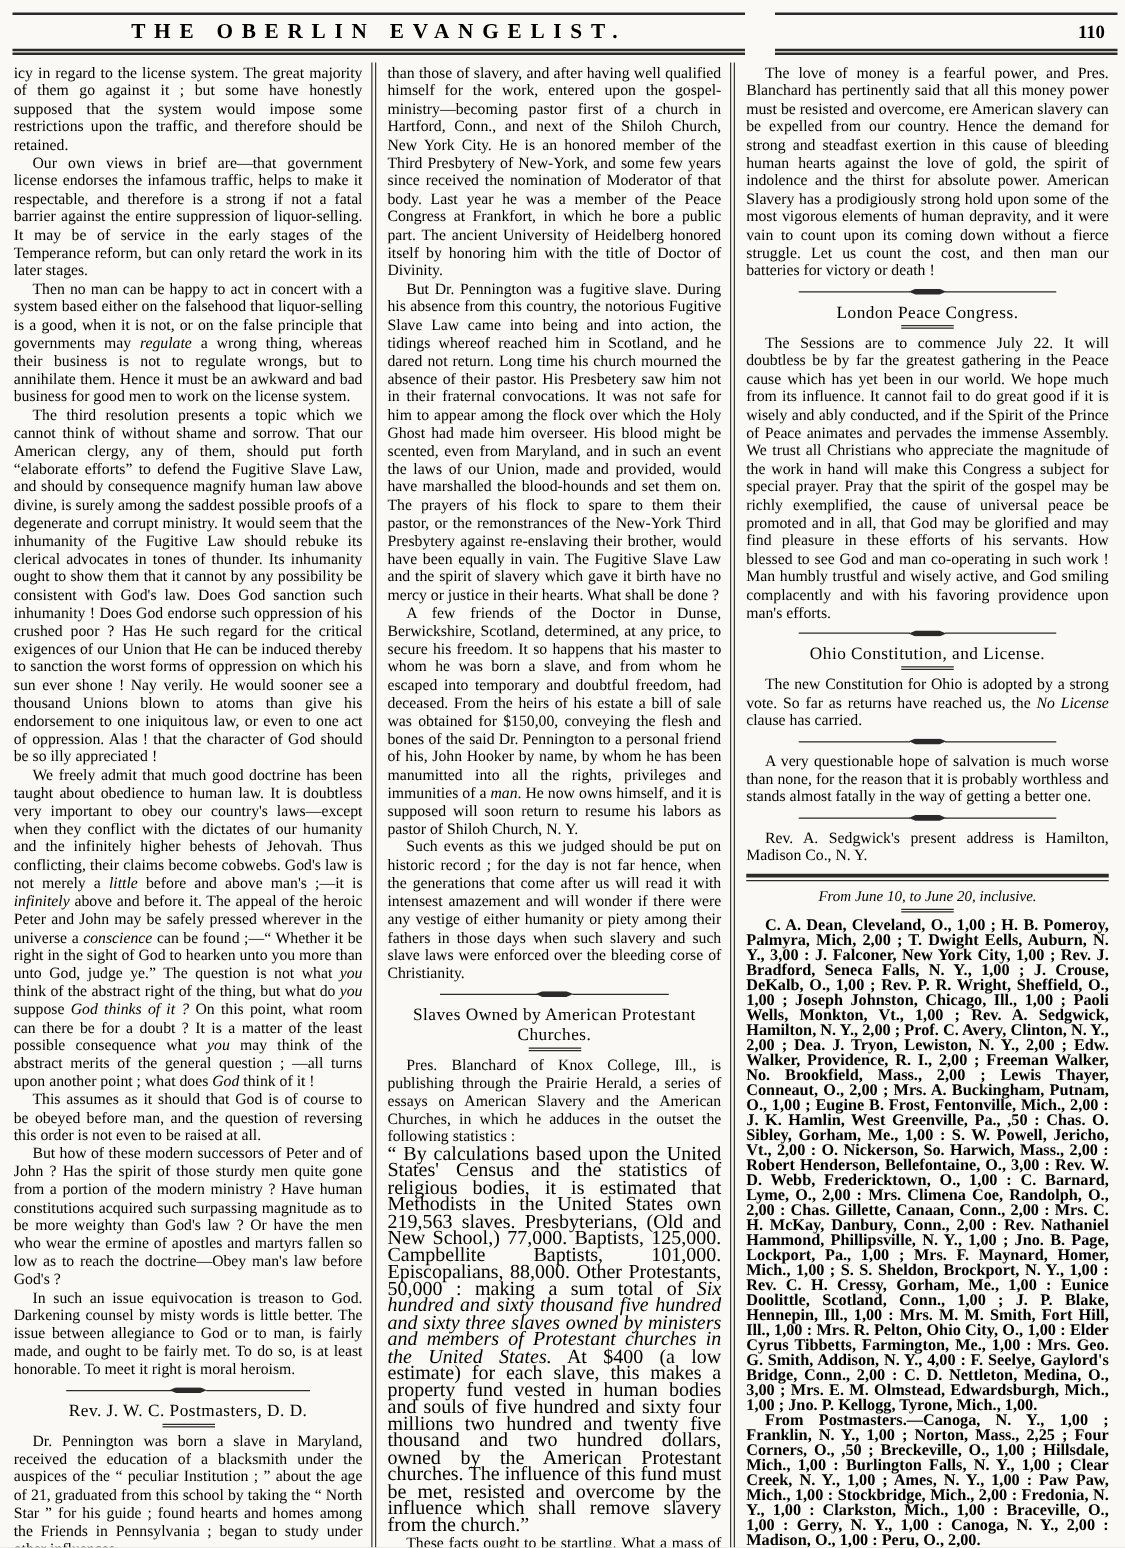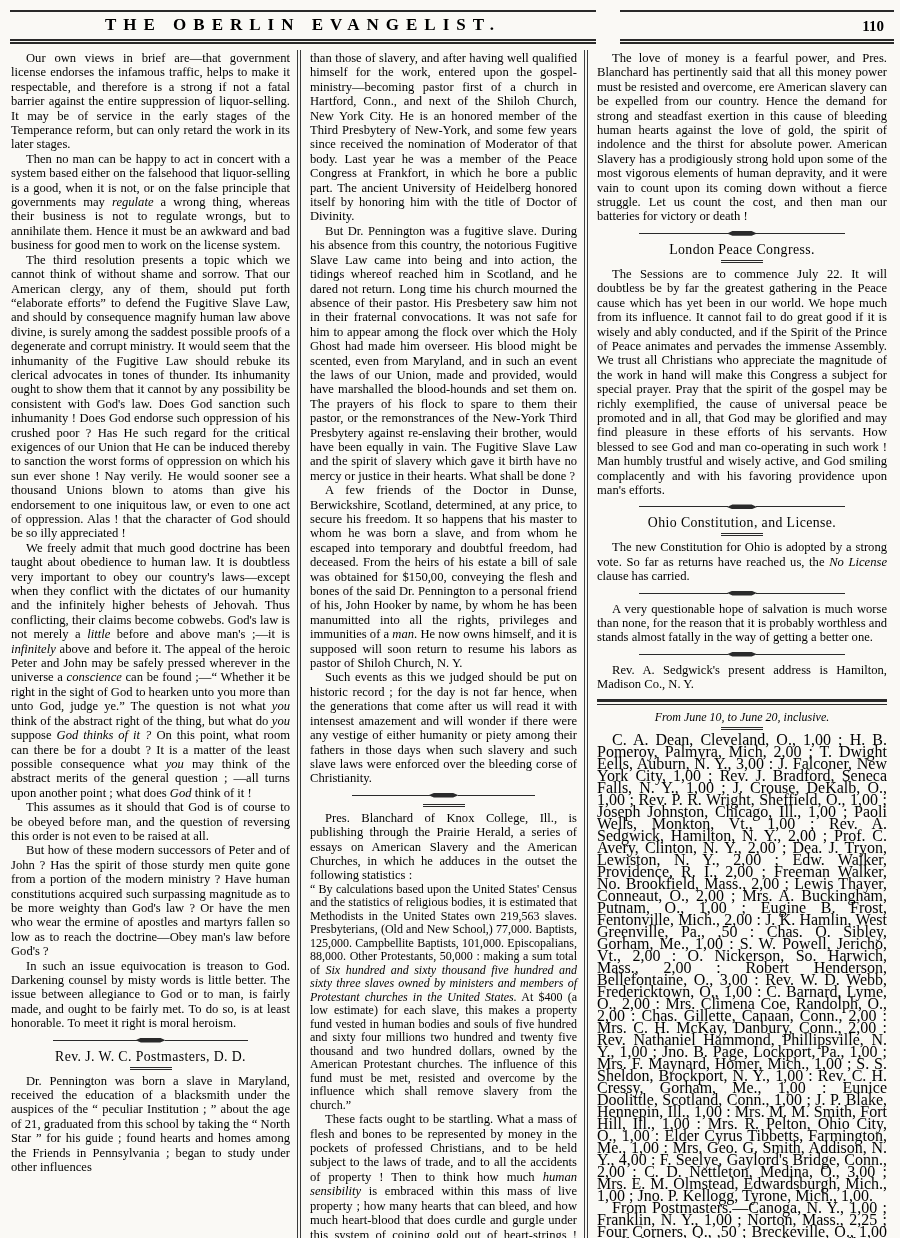--- a/index.html
+++ b/index.html
@@ -21,22 +21,22 @@
     font-size:15px;font-weight:bold;
   }
   
   .columns{display:flex;padding:6px 6px 0 10px;align-items:stretch;}
   .col{width:287px;box-sizing:border-box;padding:1px 7px 0 1px;}
   .col + .col{border-left:4px double #3a3a3a;padding-left:9px;}
   .col:last-child{flex:1;}
   
   .para{margin:0;font-size:12.6px;line-height:14.4px;text-align:justify;text-indent:15px;}
   .para.noindent{text-indent:0;}
-  .para.small{font-size:12px;line-height:13.5px;}
-  .para.xsmall{font-size:16px;line-height:12px;}
+  .para.small{font-size:16px;line-height:13.5px;}
+  .para.xsmall{font-size:13px;line-height:12px;font-weight:bold;}
   .article-heading{
     font-size:13.8px;font-weight:normal;text-align:center;
     margin:4px 0 1px;letter-spacing:0.4px;
   }
   .display-heading{font-size:20px;font-weight:bold;text-align:center;margin:6px 0 2px;letter-spacing:0.5px;}
   .subheading{font-size:12px;font-weight:normal;font-style:italic;text-align:center;margin:1px 0 2px;}
   .divider{display:flex;align-items:center;margin:7px 42px 6px;}
   .divider::before,.divider::after{content:"";flex:1;border-top:1.5px solid #2a2a2a;}
   .ornament{
     width:30px;height:5px;background:#2a2a2a;margin:0 -1px;flex:0 0 auto;
@@ -53,20 +53,21 @@
   <header class="masthead">
     <div class="mast-left">
       <div class="mast-title">THE OBERLIN EVANGELIST.</div>
     </div>
     <div class="mast-right">
       <span>110</span>
     </div>
   </header>
   <main class="columns">
     <section class="col">
+        <p class="para noindent">icy in regard to the license system.  The great majority of them go against it ; but some have honestly supposed that the system would impose some restrictions upon the traffic, and therefore should be retained.</p>
         <p class="para">Our own views in brief are—that government license endorses the infamous traffic, helps to make it respectable, and therefore is a strong if not a fatal barrier against the entire suppression of liquor-selling.  It may be of service in the early stages of the Temperance reform, but can only retard the work in its later stages.</p>
         <p class="para">Then no man can be happy to act in concert with a system based either on the falsehood that liquor-selling is a good, when it is not, or on the false principle that governments may <i>regulate</i> a wrong thing, whereas their business is not to regulate wrongs, but to annihilate them.  Hence it must be an awkward and bad business for good men to work on the license system.</p>
         <p class="para">The third resolution presents a topic which we cannot think of without shame and sorrow.  That our American clergy, any of them, should put forth “elaborate efforts” to defend the Fugitive Slave Law, and should by consequence magnify human law above divine, is surely among the saddest possible proofs of a degenerate and corrupt ministry.  It would seem that the inhumanity of the Fugitive Law should rebuke its clerical advocates in tones of thunder.  Its inhumanity ought to show them that it cannot by any possibility be consistent with God's law.  Does God sanction such inhumanity !  Does God endorse such oppression of his crushed poor ?  Has He such regard for the critical exigences of our Union that He can be induced thereby to sanction the worst forms of oppression on which his sun ever shone !  Nay verily.  He would sooner see a thousand Unions blown to atoms than give his endorsement to one iniquitous law, or even to one act of oppression.  Alas ! that the character of God should be so illy appreciated !</p>
         <p class="para">We freely admit that much good doctrine has been taught about obedience to human law.  It is doubtless very important to obey our country's laws—except when they conflict with the dictates of our humanity and the infinitely higher behests of Jehovah.  Thus conflicting, their claims become cobwebs.  God's law is not merely a <i>little</i> before and above man's ;—it is <i>infinitely</i> above and before it.  The appeal of the heroic Peter and John may be safely pressed wherever in the universe a <i>conscience</i> can be found ;—“ Whether it be right in the sight of God to hearken unto you more than unto God, judge ye.”  The question is not what <i>you</i> think of the abstract right of the thing, but what do <i>you</i> suppose <i>God thinks of it ?</i>  On this point, what room can there be for a doubt ?  It is a matter of the least possible consequence what <i>you</i> may think of the abstract merits of the general question ; —all turns upon another point ; what does <i>God</i> think of it !</p>
         <p class="para">This assumes as it should that God is of course to be obeyed before man, and the question of reversing this order is not even to be raised at all.</p>
         <p class="para">But how of these modern successors of Peter and of John ?  Has the spirit of those sturdy men quite gone from a portion of the modern ministry ?  Have human constitutions acquired such surpassing magnitude as to be more weighty than God's law ?  Or have the men who wear the ermine of apostles and martyrs fallen so low as to reach the doctrine—Obey man's law before God's ?</p>
         <p class="para">In such an issue equivocation is treason to God.  Darkening counsel by misty words is little better.  The issue between allegiance to God or to man, is fairly made, and ought to be fairly met.  To do so, is at least honorable.  To meet it right is moral heroism.</p>
         <div class="divider">
           <span class="ornament"></span>
         </div>
@@ -75,20 +76,21 @@
         <p class="para">Dr. Pennington was born a slave in Maryland, received the education of a blacksmith under the auspices of the “ peculiar Institution ; ” about the age of 21, graduated from this school by taking the “ North Star ” for his guide ; found hearts and homes among the Friends in Pennsylvania ; began to study under other influences</p>
       </section>
     <section class="col">
         <p class="para noindent">than those of slavery, and after having well qualified himself for the work, entered upon the gospel-ministry—becoming pastor first of a church in Hartford, Conn., and next of the Shiloh Church, New York City.  He is an honored member of the Third Presbytery of New-York, and some few years since received the nomination of Moderator of that body.  Last year he was a member of the Peace Congress at Frankfort, in which he bore a public part.  The ancient University of Heidelberg honored itself by honoring him with the title of Doctor of Divinity.</p>
         <p class="para">But Dr. Pennington was a fugitive slave.  During his absence from this country, the notorious Fugitive Slave Law came into being and into action, the tidings whereof reached him in Scotland, and he dared not return.  Long time his church mourned the absence of their pastor.  His Presbetery saw him not in their fraternal convocations.  It was not safe for him to appear among the flock over which the Holy Ghost had made him overseer.  His blood might be scented, even from Maryland, and in such an event the laws of our Union, made and provided, would have marshalled the blood-hounds and set them on.  The prayers of his flock to spare to them their pastor, or the remonstrances of the New-York Third Presbytery against re-enslaving their brother, would have been equally in vain.  The Fugitive Slave Law and the spirit of slavery which gave it birth have no mercy or justice in their hearts.  What shall be done ?</p>
         <p class="para">A few friends of the Doctor in Dunse, Berwickshire, Scotland, determined, at any price, to secure his freedom.  It so happens that his master to whom he was born a slave, and from whom he escaped into temporary and doubtful freedom, had deceased.  From the heirs of his estate a bill of sale was obtained for $150,00, conveying the flesh and bones of the said Dr. Pennington to a personal friend of his, John Hooker by name, by whom he has been manumitted into all the rights, privileges and immunities of a <i>man</i>.  He now owns himself, and it is supposed will soon return to resume his labors as pastor of Shiloh Church, N. Y.</p>
         <p class="para">Such events as this we judged should be put on historic record ; for the day is not far hence, when the generations that come after us will read it with intensest amazement and will wonder if there were any vestige of either humanity or piety among their fathers in those days when such slavery and such slave laws were enforced over the bleeding corse of Christianity.</p>
         <div class="divider">
           <span class="ornament"></span>
         </div>
+        <h2 class="article-heading">Slaves Owned by American Protestant Churches.</h2>
         <div class="rule-short"></div>
         <p class="para">Pres. Blanchard of Knox College, Ill., is publishing through the Prairie Herald, a series of essays on American Slavery and the American Churches, in which he adduces in the outset the following statistics :</p>
         <p class="para noindent small">“ By calculations based upon the United States' Census and the statistics of religious bodies, it is estimated that Methodists in the United States own 219,563 slaves.  Presbyterians, (Old and New School,) 77,000.  Baptists, 125,000.  Campbellite Baptists, 101,000.  Episcopalians, 88,000.  Other Protestants, 50,000 : making a sum total of <i>Six hundred and sixty thousand five hundred and sixty three slaves owned by ministers and members of Protestant churches in the United States.</i>  At $400 (a low estimate) for each slave, this makes a property fund vested in human bodies and souls of five hundred and sixty four millions two hundred and twenty five thousand and two hundred dollars, owned by the American Protestant churches.  The influence of this fund must be met, resisted and overcome by the influence which shall remove slavery from the church.”</p>
         <p class="para">These facts ought to be startling.  What a mass of flesh and bones to be represented by money in the pockets of professed Christians, and to be held subject to the laws of trade, and to all the accidents of property !  Then to think how much <i>human sensibility</i> is embraced within this mass of live property ; how many hearts that can bleed, and how much heart-blood that does curdle and gurgle under this system of coining gold out of heart-strings !  Alas that men can do so wickedly !  Worse yet, that Christ's professed people can do it and insist that they will !</p>
       </section>
     <section class="col">
         <p class="para">The love of money is a fearful power, and Pres. Blanchard has pertinently said that all this money power must be resisted and overcome, ere American slavery can be expelled from our country.  Hence the demand for strong and steadfast exertion in this cause of bleeding human hearts against the love of gold, the spirit of indolence and the thirst for absolute power.  American Slavery has a prodigiously strong hold upon some of the most vigorous elements of human depravity, and it were vain to count upon its coming down without a fierce struggle.  Let us count the cost, and then man our batteries for victory or death !</p>
         <div class="divider">
           <span class="ornament"></span>
         </div>

